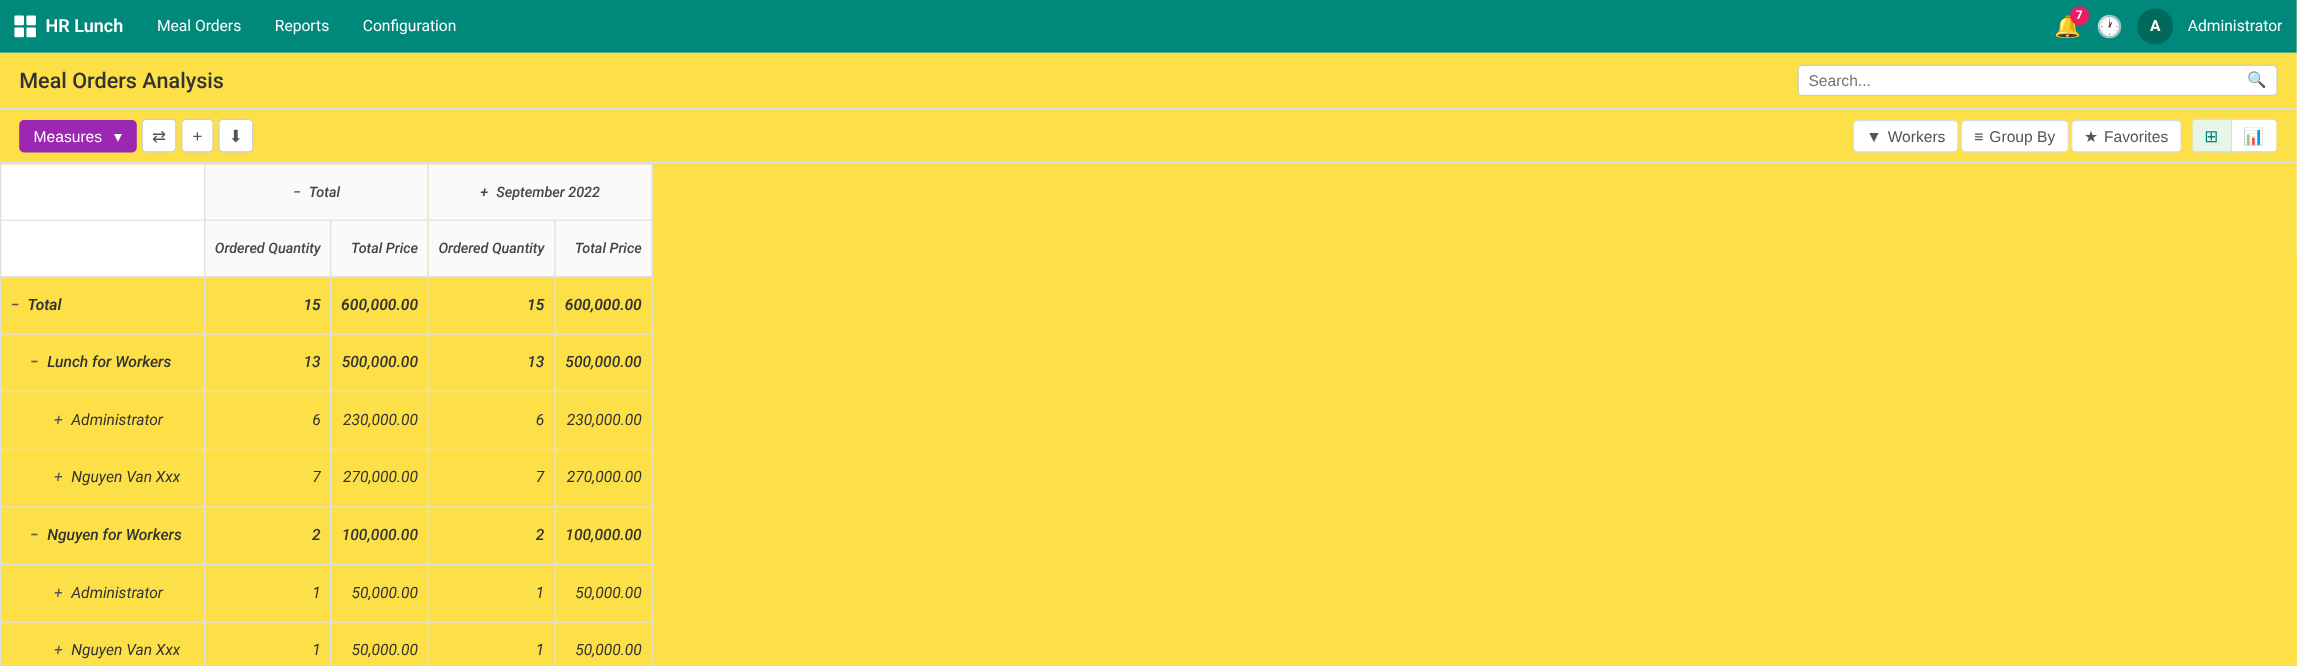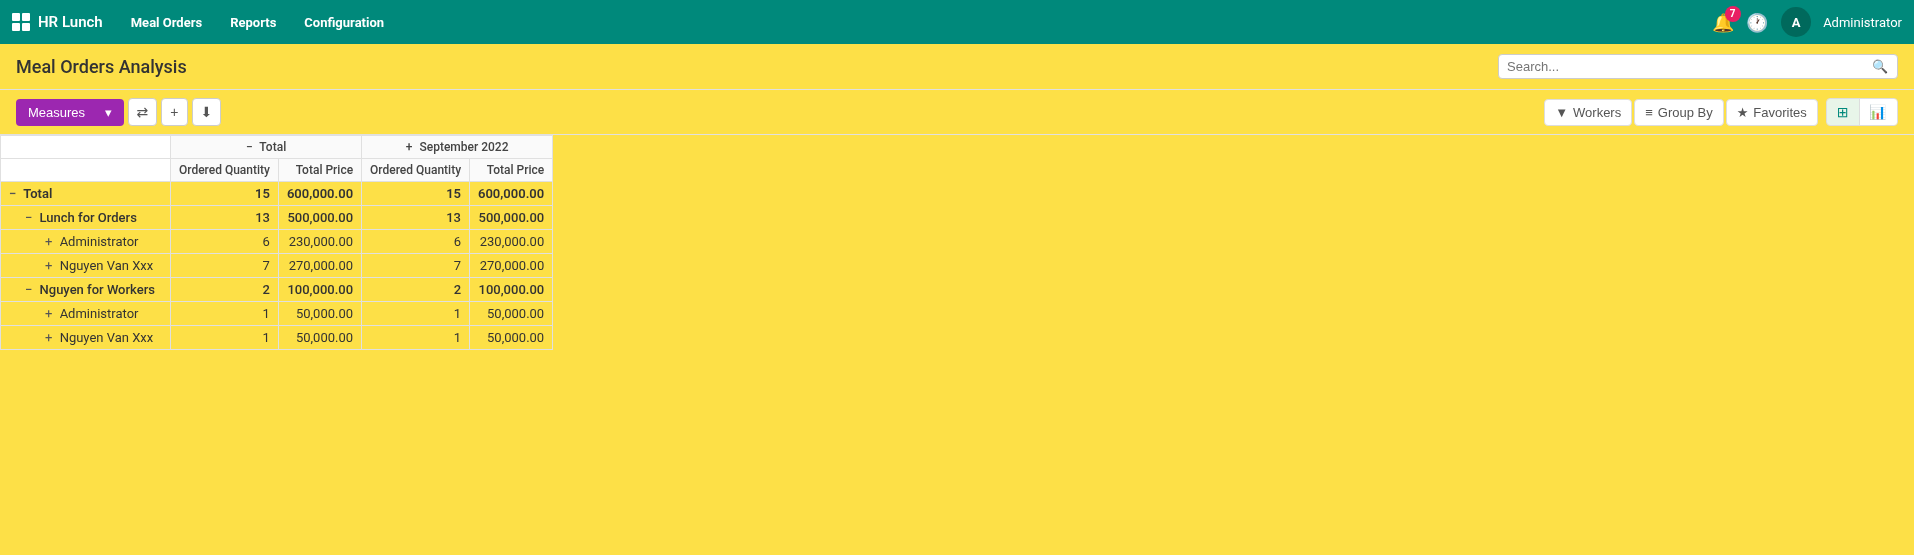--- a/index.html
+++ b/index.html
@@ -34,21 +34,20 @@
     .topnav-app-name {
       font-size: 15px;
       font-weight: 600;
       color: white;
     }
     .topnav-menu {
       display: flex;
       align-items: center;
       gap: 4px;
       flex: 1;
-      font-weight: bold;
     }
     .topnav-menu-item {
       padding: 6px 12px;
       border-radius: 4px;
       cursor: pointer;
       font-size: 13px;
       color: white;
     }
     .topnav-right {
       display: flex;
@@ -156,21 +155,21 @@
     .measures-btn {
       background: #9c27b0;
       color: white;
       border: none;
       padding: 6px 12px;
       border-radius: 4px;
       cursor: pointer;
       font-size: 13px;
       display: flex;
       align-items: center;
-      gap: 20px;
+      gap: 10px;
     }
     .toolbar-icon-btn {
       background: white;
       border: 1px solid #ccc;
       padding: 5px 8px;
       border-radius: 4px;
       cursor: pointer;
       color: #555;
       font-size: 14px;
     }
@@ -217,22 +216,23 @@
     .pivot-area {
       padding: 0;
       overflow-x: auto;
     }
     .pivot-table {
       border-collapse: collapse;
       min-width: 350px;
     }
     .pivot-table th, .pivot-table td {
       border: 1px solid #e0e0e0;
-      padding: 4px 8px;
+      padding: 16px 8px;
       white-space: nowrap;
+      font-style: italic;
     }
     .pivot-table th {
       background: #fafafa;
       font-weight: 500;
       text-align: left;
       color: #444;
       font-size: 12px;
     }
     .pivot-table td {
       font-size: 13px;
@@ -372,21 +372,21 @@
           </td>
           <td class="num-cell">15</td>
           <td class="num-cell">600,000.00</td>
           <td class="num-cell">15</td>
           <td class="num-cell">600,000.00</td>
         </tr>
 
         <tr class="subtotal-row">
           <td class="row-label indent-1">
             <span class="expand-icon">−</span>
-            <span>Lunch for Orders</span>
+            <span>Lunch for Workers</span>
           </td>
           <td class="num-cell">13</td>
           <td class="num-cell">500,000.00</td>
           <td class="num-cell">13</td>
           <td class="num-cell">500,000.00</td>
         </tr>
 
         <tr>
           <td class="row-label indent-2">
             <span class="expand-icon">+</span>

